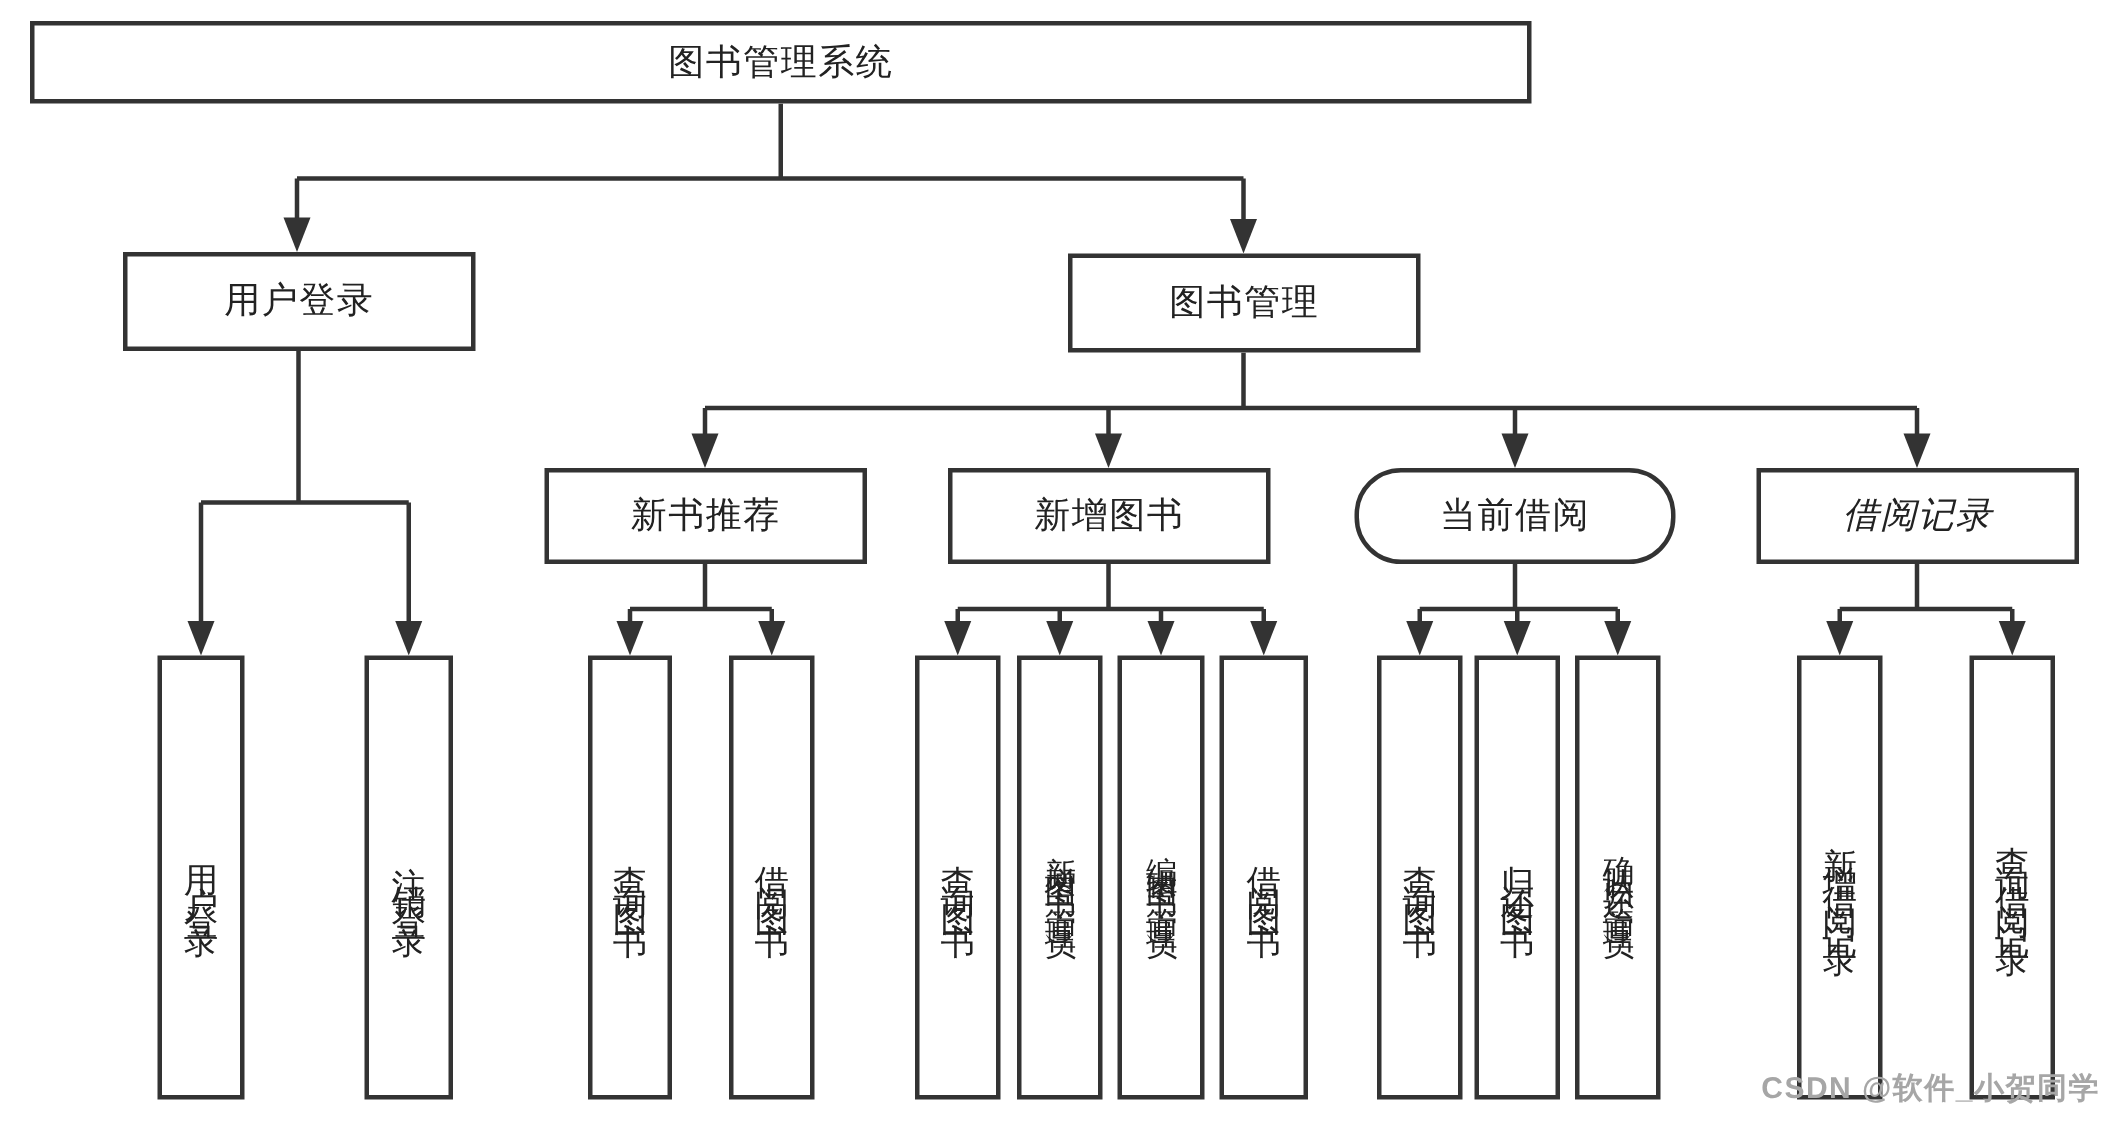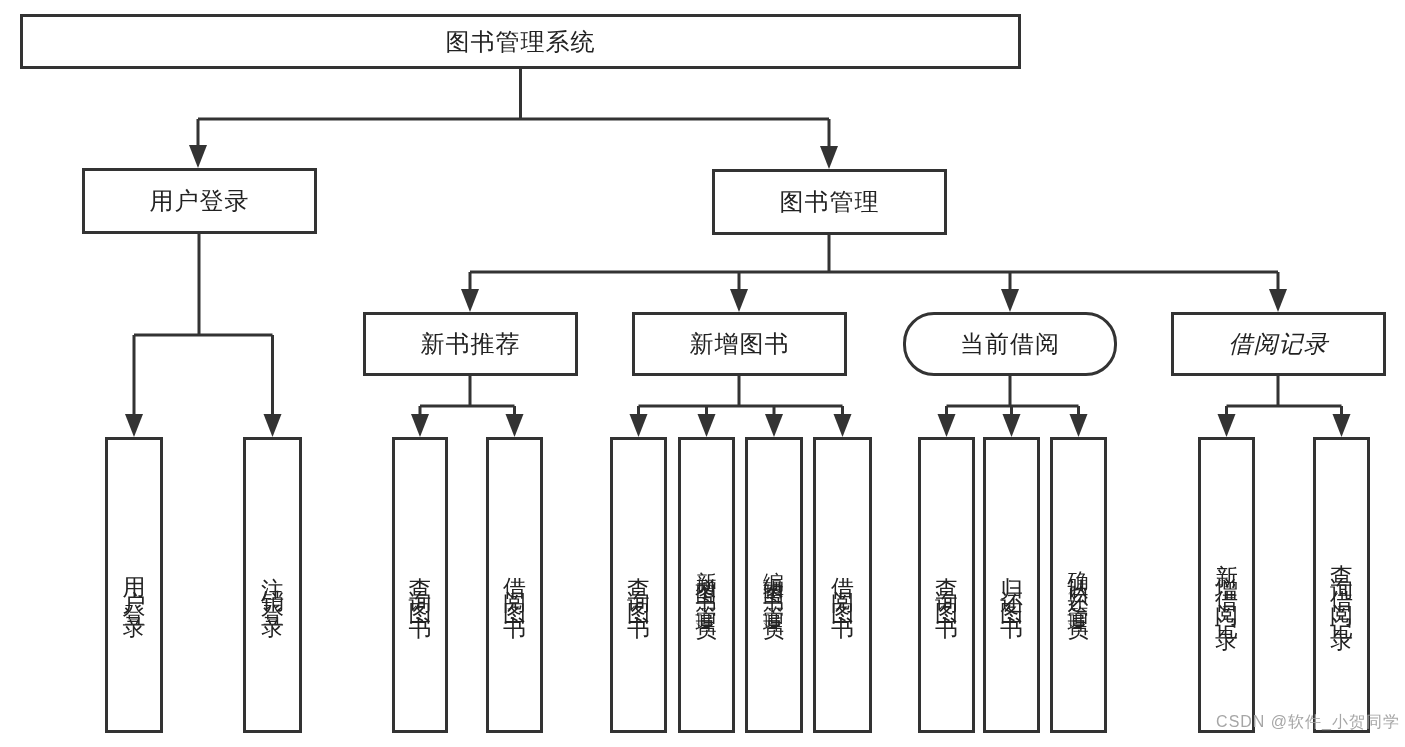--- a/index.html
+++ b/index.html
@@ -51,25 +51,26 @@
   .vtext.long {
     font-size: 21px;
     letter-spacing: 7px;
   }
   .watermark {
     position: absolute;
     left: 1148px;
     top: 712px;
     width: 252px;
     text-align: right;
-    font-size: 16px;
+    font-size: 20px;
     color: #a6a6a6;
     z-index: 3;
     white-space: nowrap;
     letter-spacing: 1px;
+    font-weight: bold;
   }
 </style>
 </head>
 <body>
 
 <div class="stage">
 
   <svg class="wires" width="1405" height="747" viewBox="0 0 1405 747">
     <g stroke="#333333" stroke-width="3" fill="none">
       <path d="M520.5,69 V119 M198,119 H829 M198,119 V151 M829,119 V152"></path>

